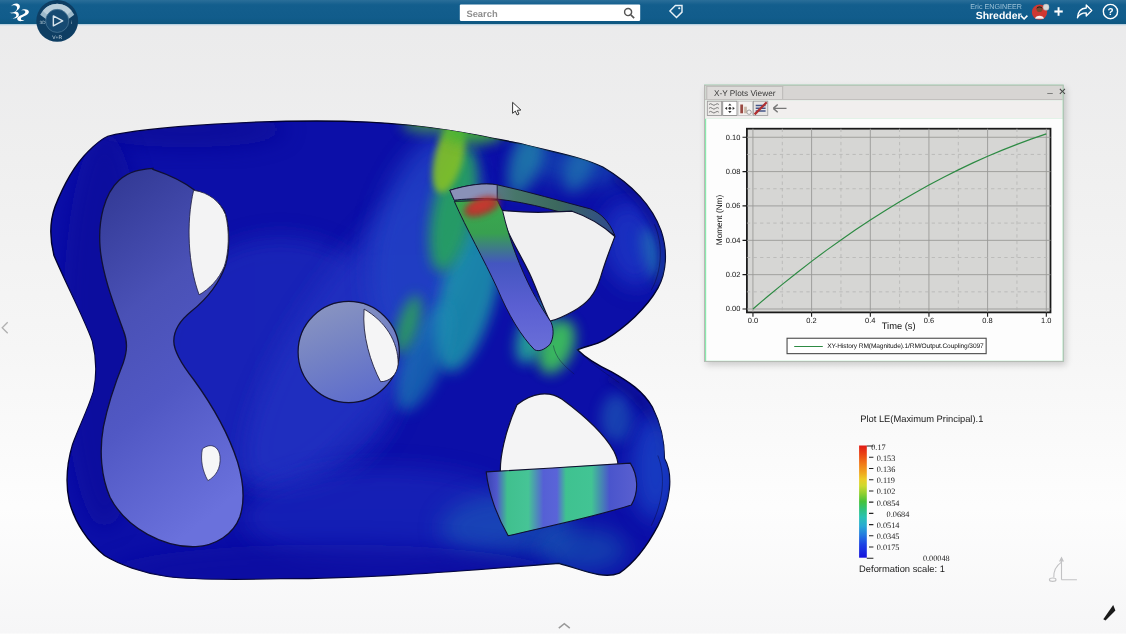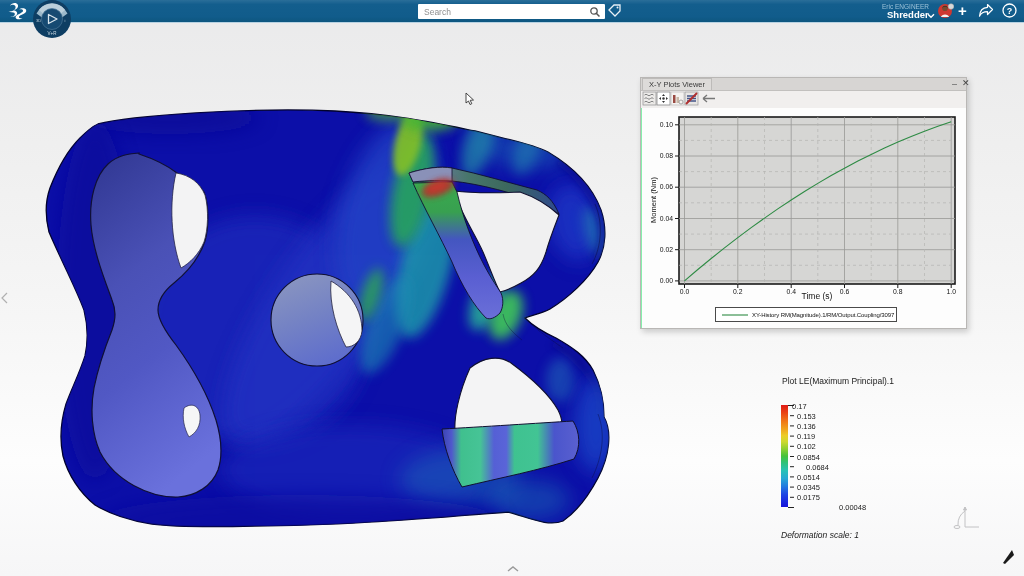--- a/index.html
+++ b/index.html
@@ -1,41 +1,41 @@
 <!DOCTYPE html>
 <html><head>
 <meta charset="utf-8">
 <style>
   html,body{margin:0;padding:0;}
   body{width:1024px;height:576px;overflow:hidden;font-family:"Liberation Sans",sans-serif;position:relative;
     background:linear-gradient(180deg,#eaeaeb 0%,#efefef 25%,#f6f6f6 55%,#fdfdfd 80%,#f6f6f7 100%);}
   #topbar{position:absolute;left:0;top:0;width:1024px;height:22px;
     background:linear-gradient(180deg,#2a6e99 0%,#135e8d 20%,#115c8b 75%,#0d567f 100%);border-bottom:1px solid #b8d2e2;}
   #topbar .title{position:absolute;left:78px;top:4.5px;font-size:11px;color:#cfe2ee;letter-spacing:.1px;white-space:nowrap;}
-  #searchbox{position:absolute;left:418px;top:4px;width:187px;height:15px;background:#fff;border-radius:1px;}
+  #searchbox{position:absolute;left:418px;top:4px;width:164px;height:15px;background:#fff;border-radius:1px;font-weight:bold;}
   #searchbox .ph{position:absolute;left:6px;top:3px;font-size:8.5px;color:#8f8f8f;}
   .rtxt1{position:absolute;left:882px;top:3px;font-size:6.5px;color:#9dc2d8;}
   .rtxt2{position:absolute;left:887px;top:9px;font-size:9.5px;color:#fff;font-weight:bold;}
   #plotwin{position:absolute;left:640px;top:77px;width:327px;height:252px;background:#86efac;
     border:1px solid #b9b7b5;box-shadow:2px 3px 6px rgba(0,0,0,0.18);box-sizing:border-box;}
   #pw-title{position:absolute;left:0;top:0;width:100%;height:12px;background:#d7d5d3;border-bottom:1px solid #c2c0be;}
   #pw-tab{position:absolute;left:1px;top:0px;height:11px;padding:0 6px;background:#dddbd9;border:1px solid #bdbbb9;border-bottom:none;
      font-size:7.5px;color:#3a3a3a;line-height:12px;}
   #pw-min{position:absolute;left:311px;top:1px;color:#555;font-size:9px;}
   #pw-close{position:absolute;left:321px;top:0px;color:#444;font-size:9px;}
   #pw-toolbar{position:absolute;left:0;top:13px;width:100%;height:17px;background:#f1efee;}
   #pw-panel{position:absolute;left:1px;top:30px;width:324px;height:220px;background:#fdfdfd;}
   #legendbox{position:absolute;left:73px;top:199px;width:180px;height:13px;background:#fff;border:1px solid #4a4a4a;}
   #legendbox .txt{position:absolute;left:36px;top:3.5px;font-size:6px;color:#111;white-space:nowrap;letter-spacing:-0.1px;}
   #colorlegend{position:absolute;left:750px;top:375px;width:220px;height:155px;}
   .cl-title{position:absolute;left:32px;top:1px;font-size:8.5px;color:#1a1a1a;}
   .cl-bar{position:absolute;left:31px;top:30px;width:7px;height:102px;
     background:linear-gradient(180deg,#e01a16 0%,#ea4512 8%,#f07818 16%,#f0a51e 24%,#eccc26 30%,#cdd92e 36%,#8ecf30 43%,#45c23a 50%,#2ec27c 57%,#29c2b4 64%,#28a8d4 72%,#2378e0 80%,#1c43e4 88%,#1612dc 100%);}
-  .cl-lab{position:absolute;font-size:7.5px;color:#1a1a1a;}
-  .cl-def{position:absolute;left:31px;top:155px;font-size:8.5px;color:#1a1a1a;font-style:italic;}
+  .cl-lab{position:absolute;font-size:7.5px;color:#1a1a1a;font-family:Liberation Serif, serif;}
+  .cl-def{position:absolute;left:31px;top:137px;font-size:8.5px;color:#1a1a1a;}
 </style>
 </head>
 <body>
 
 <svg id="model" width="1024" height="576" viewBox="0 0 1024 576" style="position:absolute;left:0;top:0;">
   <defs>
     <linearGradient id="wallL" x1="0.2" y1="0" x2="0.5" y2="1">
       <stop offset="0" stop-color="#333a96"></stop>
         <stop offset="0.35" stop-color="#4a51b6"></stop>
       <stop offset="0.62" stop-color="#5158c4"></stop>

